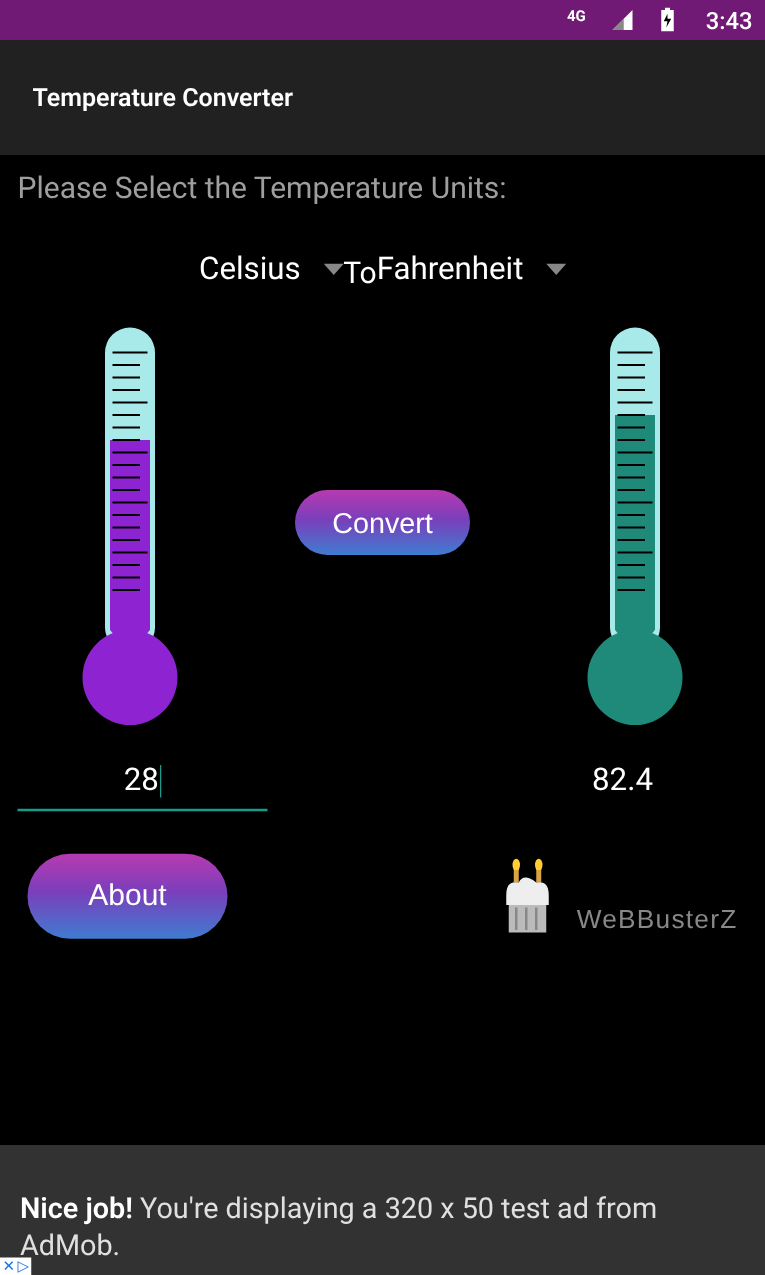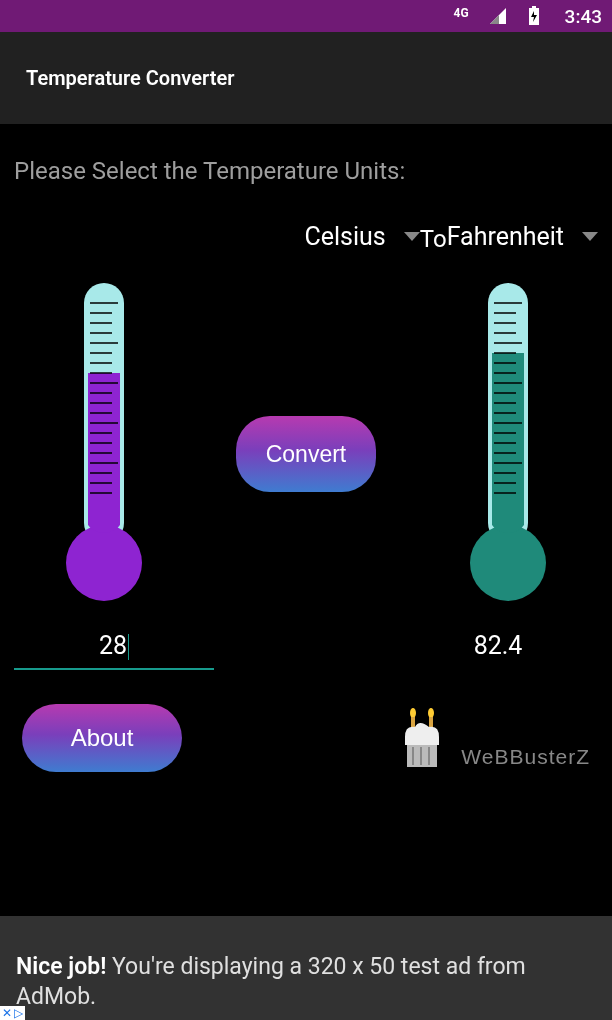--- a/index.html
+++ b/index.html
@@ -29,32 +29,32 @@
     display: flex;
     align-items: center;
     padding-left: 26px;
   }
   .app-bar h1 {
     color: #fff;
     font-size: 20px;
     font-weight: 600;
   }
   .content {
-    padding: 33px 14px 0 14px;
+    padding: 12px 14px 0 14px;
     color: #ccc;
   }
   .prompt {
     color: #9e9e9e;
     font-size: 24px;
     margin-bottom: 34px;
   }
   .picker-row {
     display: flex;
     align-items: center;
-    justify-content: flex-end;
+    justify-content: center;
     margin-bottom: 20px;
   }
   .picker {
     display: flex;
     align-items: center;
     color: #fff;
     font-size: 25px;
     gap: 18px;
     cursor: pointer;
   }
@@ -105,23 +105,23 @@
   }
   .underline {
     height: 2px;
     background: #179b8d;
     width: 200px;
     margin-top: 8px;
   }
   .convert-btn {
     position: absolute;
     left: 236px;
-    top: 416px;
+    top: 392px;
     width: 140px;
-    height: 76px;
+    height: 52px;
     border-radius: 34px;
     background: linear-gradient(180deg, #b73ab0 0%, #7a3fbb 45%, #3f7cd0 100%);
     display: flex;
     align-items: center;
     justify-content: center;
     color: #fff;
     font-size: 23px;
     cursor: pointer;
     border: none;
   }

